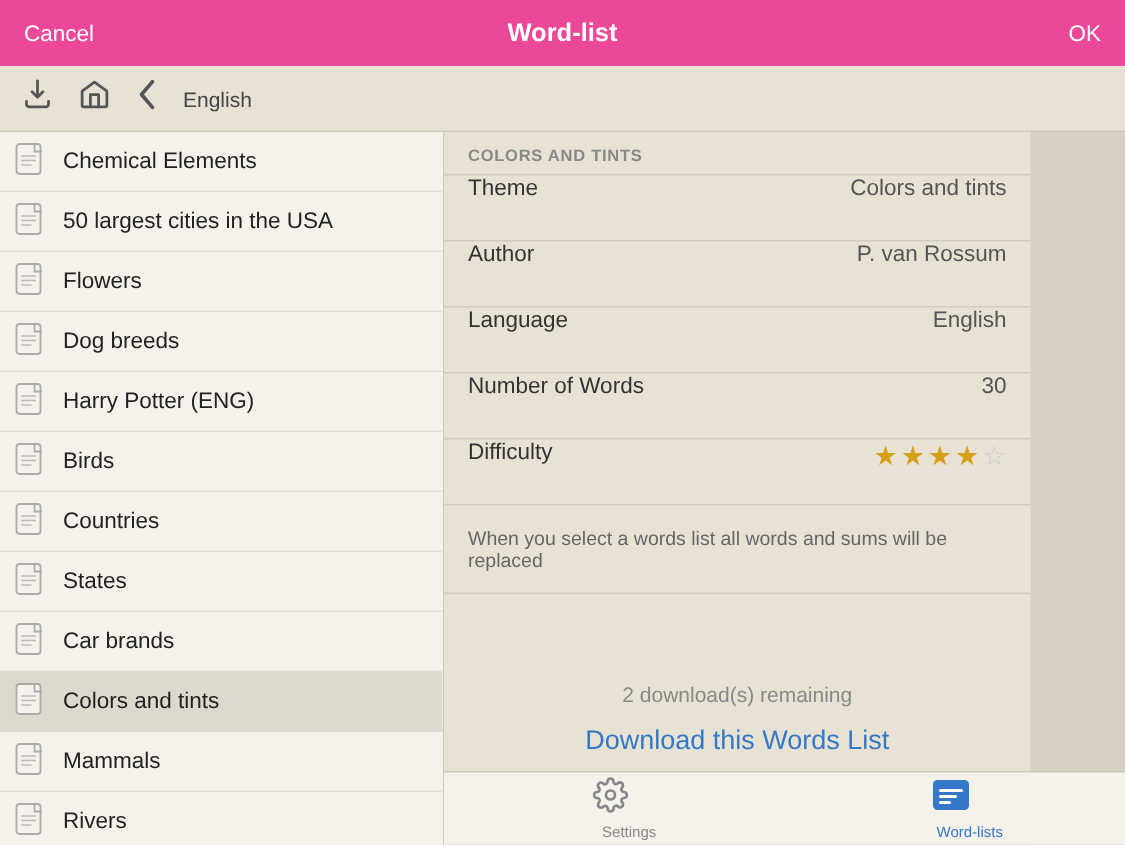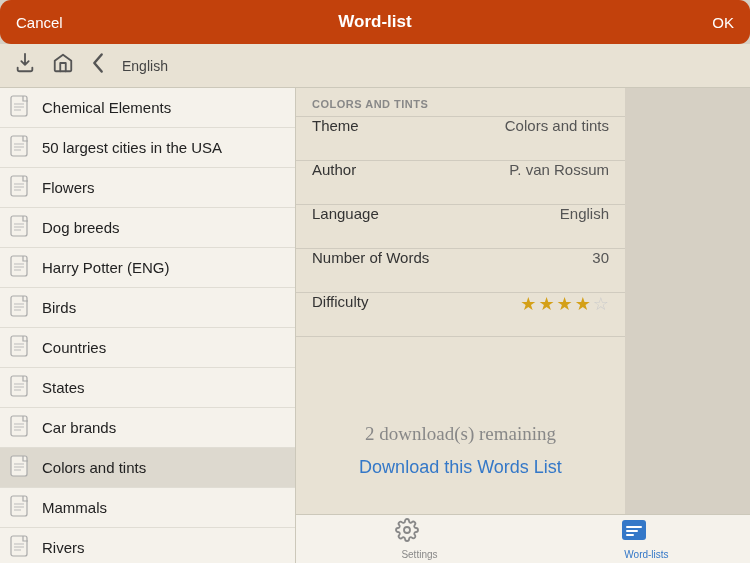--- a/index.html
+++ b/index.html
@@ -2,26 +2,25 @@
 <html><head>
   <meta charset="utf-8">
   <style>
     * { margin: 0; padding: 0; box-sizing: border-box; }
     body { width: 750px; height: 563px; font-family: -apple-system, 'Helvetica Neue', Arial, sans-serif; overflow: hidden; background: #d6d0c4; }
 
     
     .nav-bar {
       width: 750px;
       height: 44px;
-      background: #c2410c;
+      background: #ec4899;
       display: flex;
       align-items: center;
       justify-content: space-between;
       padding: 0 16px;
-      border-radius: 11px;
     }
     .nav-bar-title {
       font-size: 17px;
       font-weight: 600;
       color: #fff;
       position: absolute;
       left: 50%;
       transform: translateX(-50%);
     }
     .nav-btn {
@@ -52,21 +51,21 @@
     }
     .breadcrumb-text {
       font-size: 14px;
       color: #444;
       margin-left: 4px;
     }
 
     
     .main-content {
       display: flex;
-      width: 625px;
+      width: 687px;
       height: 475px; 
     }
 
     
     .list-panel {
       width: 296px;
       background: #f5f2eb;
       overflow-y: auto;
       border-right: 1px solid #ccc8ba;
       flex-shrink: 0;
@@ -153,23 +152,22 @@
     .detail-download-section {
       flex: 1;
       display: flex;
       flex-direction: column;
       align-items: center;
       justify-content: center;
       gap: 12px;
       padding: 20px;
     }
     .download-remaining {
-      font-size: 19px;
+      font-size: 14px;
       color: #888;
-      font-family: Liberation Serif, serif;
     }
     .download-link {
       font-size: 18px;
       color: #3478c8;
       cursor: pointer;
       text-decoration: none;
     }
     
     .bottom-tab-bar {
       width: 454px;
@@ -380,20 +378,21 @@
       <span class="detail-row-label">Difficulty</span>
       <div class="stars-container">
         <span class="star filled">★</span>
         <span class="star filled">★</span>
         <span class="star filled">★</span>
         <span class="star half">★</span>
         <span class="star empty">☆</span>
       </div>
     </div>
 
+    <div class="detail-notice">When you select a words list all words and sums will be replaced</div>
 
     <div class="detail-download-section">
       <span class="download-remaining">2 download(s) remaining</span>
       <a class="download-link" href="#">Download this Words List</a>
     </div>
   </div>
 </div>
 
 <div class="bottom-tab-bar">
   <div class="tab-item inactive">

